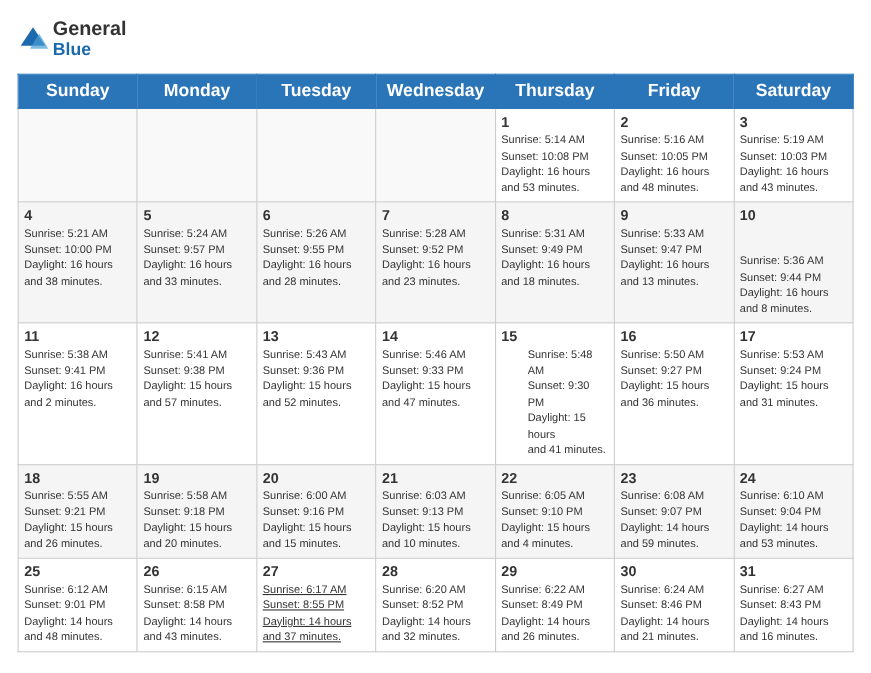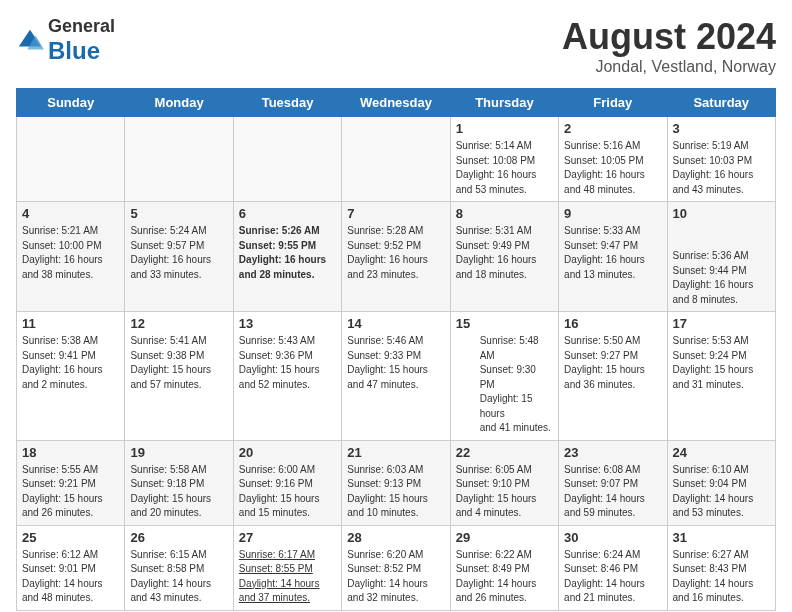--- a/index.html
+++ b/index.html
@@ -40,21 +40,21 @@
     .calendar {
       width: 100%;
       border-collapse: collapse;
       font-size: 11px;
     }
     .calendar th {
       background: #2a74b8;
       color: #fff;
       text-align: center;
       padding: 6px 4px;
-      font-size: 13px;
+      font-size: 16px;
       border: 1px solid #2a74b8;
     }
     .calendar td {
       border: 1px solid #ccc;
       vertical-align: top;
       padding: 4px 5px;
       width: calc(100%/7);
       min-height: 80px;
       background: #fff;
     }
@@ -81,26 +81,22 @@
 <body>
 
 <div class="header">
   <div class="logo">
     <svg class="logo-icon" viewBox="0 0 40 40">
       <polygon points="20,4 36,28 4,28" fill="#1a6aad"></polygon>
       <polygon points="28,12 40,32 16,32" fill="#4a9fd4" opacity="0.7"></polygon>
     </svg>
     <div>
       <span style="font-size:18px;font-weight:bold;color:#333;">General</span><br>
-      <span style="font-size:24px;font-weight:bold;color:#1a6aad;">Blue</span>
+      <span style="font-size:16px;font-weight:bold;color:#1a6aad;">Blue</span>
     </div>
-  </div>
-  <div class="title-block">
-    <div class="title-month">August 2024</div>
-    <div class="title-location">Jondal, Vestland, Norway</div>
   </div>
 </div>
 
 <table class="calendar">
   <thead>
     <tr>
     <th>Sunday</th>
         <th>Monday</th>
         <th>Tuesday</th>
         <th>Wednesday</th>
@@ -147,21 +143,21 @@
         </td>
         <td>
           <span class="day-num">5</span>
           <div class="day-info" style="white-space: pre-line;">Sunrise: 5:24 AM
 Sunset: 9:57 PM
 Daylight: 16 hours
 and 33 minutes.</div>
         </td>
         <td>
           <span class="day-num">6</span>
-          <div class="day-info" style="white-space: pre-line; font-weight: bold;">Sunrise: 5:26 AM
+          <div class="day-info" style="white-space: pre-line;">Sunrise: 5:26 AM
 Sunset: 9:55 PM
 Daylight: 16 hours
 and 28 minutes.</div>
         </td>
         <td>
           <span class="day-num">7</span>
           <div class="day-info" style="white-space: pre-line;">Sunrise: 5:28 AM
 Sunset: 9:52 PM
 Daylight: 16 hours
 and 23 minutes.</div>

